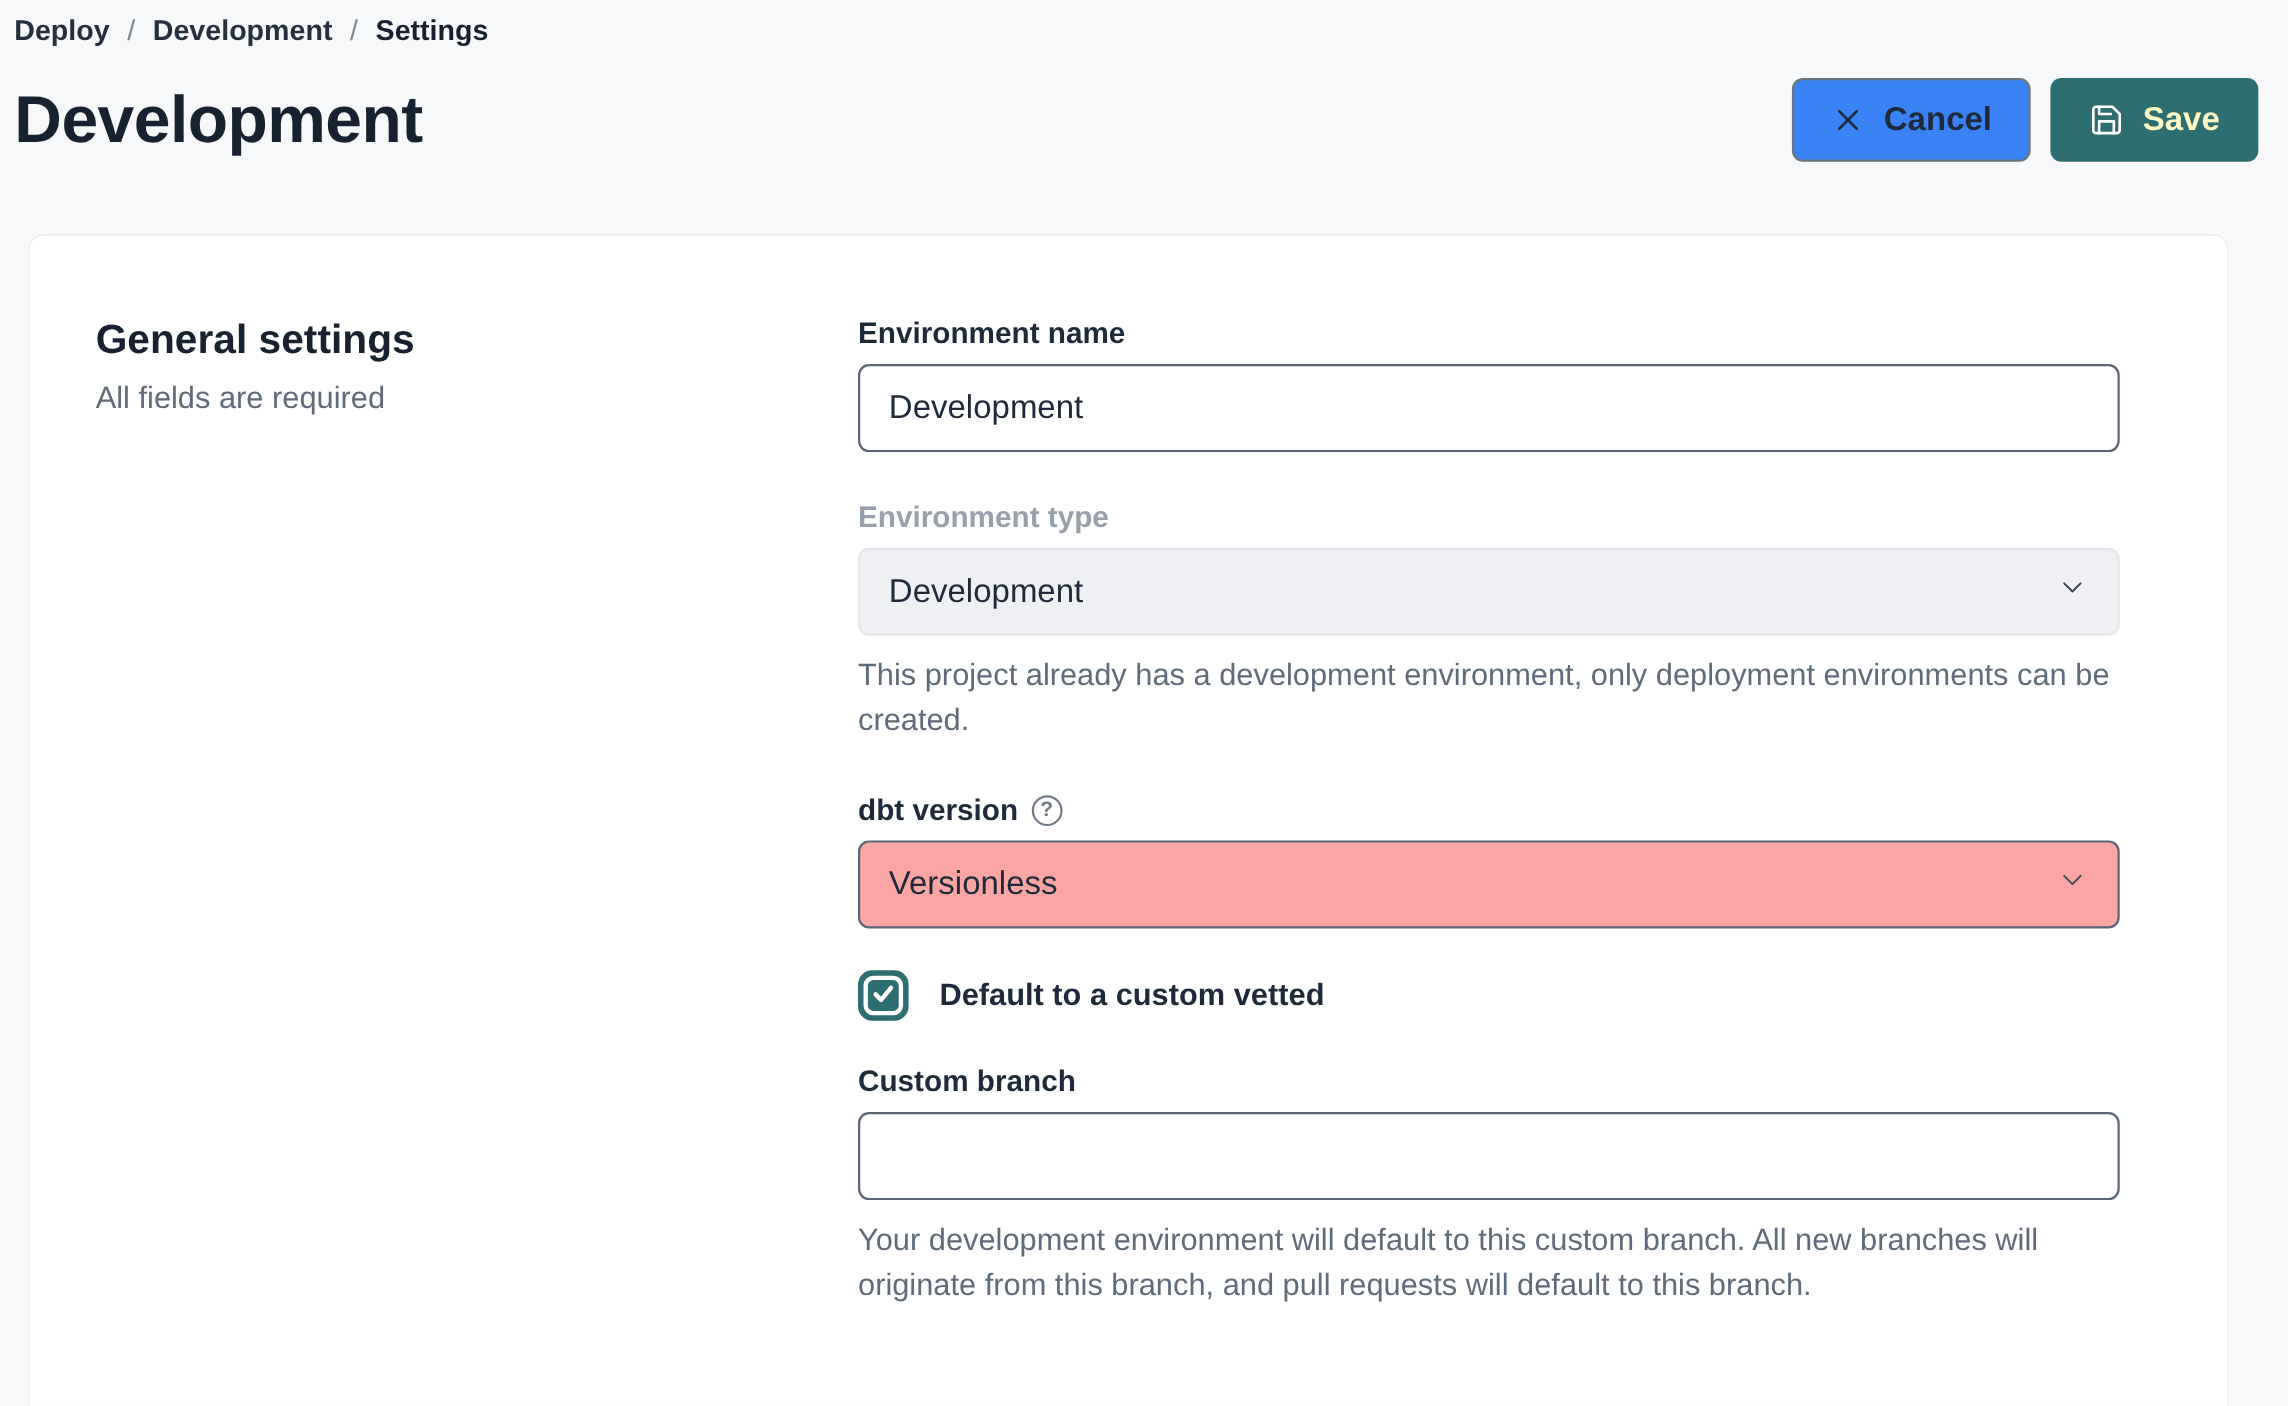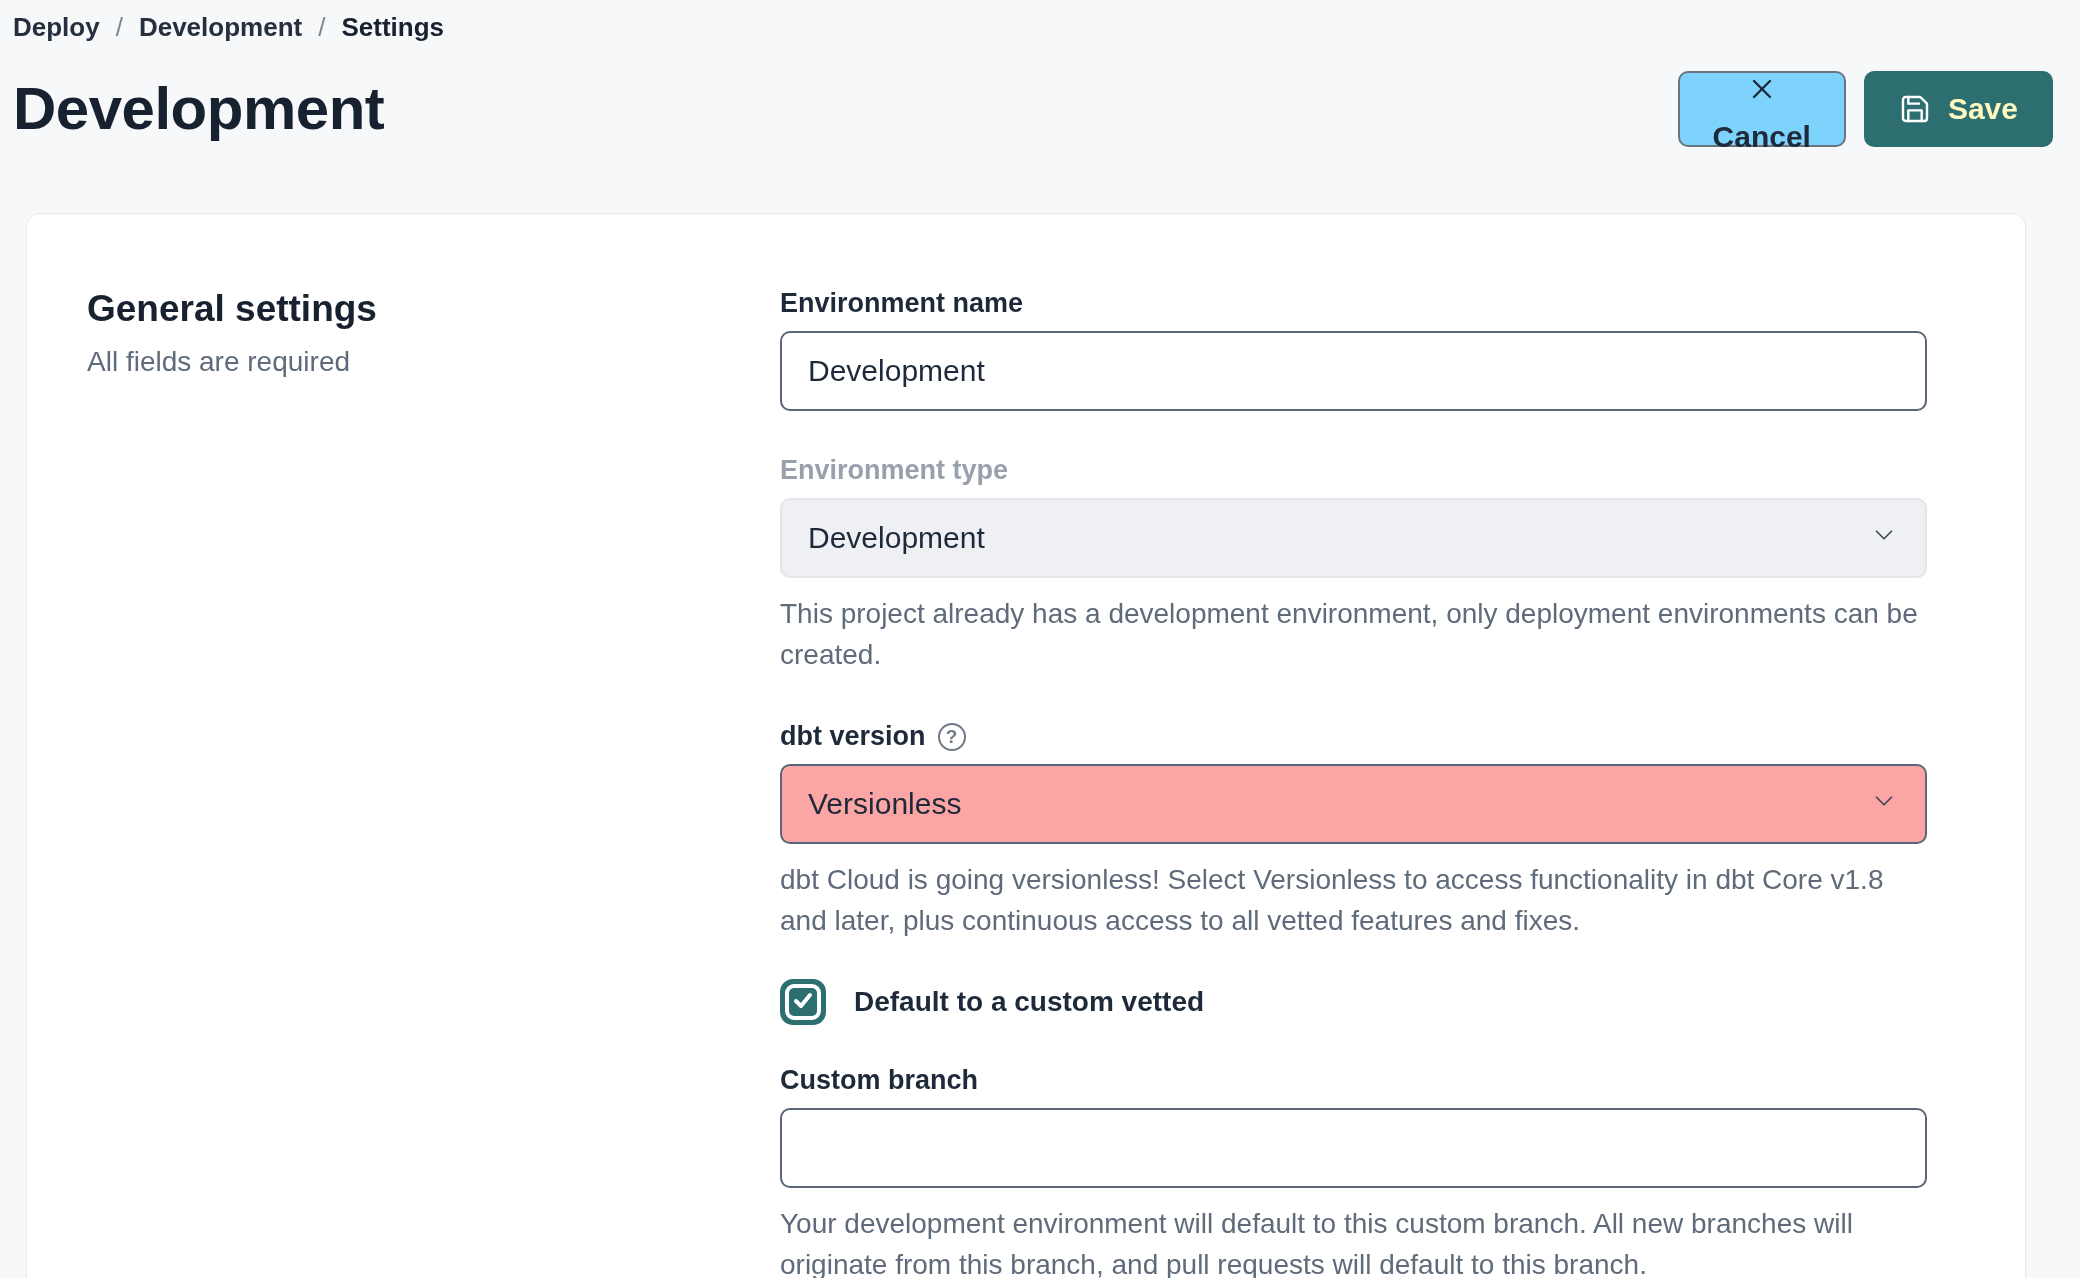--- a/index.html
+++ b/index.html
@@ -34,23 +34,22 @@
   }
   .header-actions { display: flex; gap: 18px; align-items: center; }
   .btn {
     display: inline-flex; align-items: center; gap: 17px;
     height: 76px; padding: 0 33px;
     border-radius: 10px; font-size: 30px; font-weight: 600;
     font-family: "Liberation Sans", sans-serif;
     cursor: pointer; line-height: 1;
   }
   .btn-secondary {
-    background: #7dd3fc; color: #1e2a3a;
+    background: #3b82f6; color: #1e2a3a;
     border: 2px solid #69747f;
-    flex-direction: column;
   }
   .btn-primary {
     background: #2d6e70; color: #fef9c3; border: 2px solid #2d6e70;
   }
   .btn svg { display: block; }
 
   
   .card {
     margin: 66px 27px 0 13px;
     background: #ffffff;
@@ -204,21 +203,20 @@
           <span class="help-icon">?</span>
         </div>
         <div class="select enabled">
           <span>Versionless</span>
           <span>
             <svg width="30" height="30" viewBox="0 0 24 24" fill="none" stroke="#3f4a57" stroke-width="1.4" stroke-linecap="round" stroke-linejoin="round">
               <polyline points="6 9 12 15 18 9"></polyline>
             </svg>
           </span>
         </div>
-        <div class="help-text">dbt Cloud is going versionless! Select Versionless to access functionality in dbt Core v1.8 and later, plus continuous access to all vetted features and fixes.</div>
       </div>
 
       <div class="checkbox-row">
         <div class="checkbox checked">
           <div class="checkbox-inner">
             <span class="check-icon">
               <svg width="24" height="24" viewBox="0 0 24 24" fill="none" stroke="#ffffff" stroke-width="4" stroke-linecap="round" stroke-linejoin="round">
                 <polyline points="5 13 10 18 19 7"></polyline>
               </svg>
             </span>

